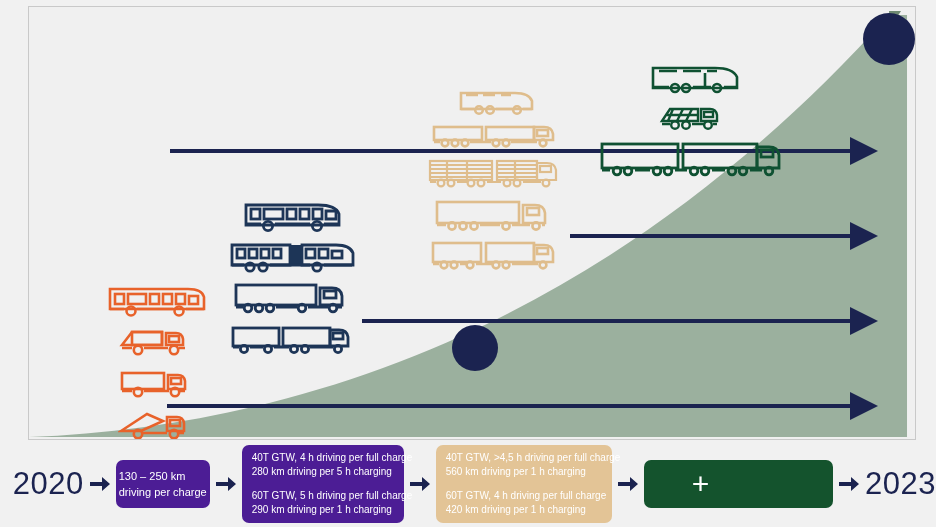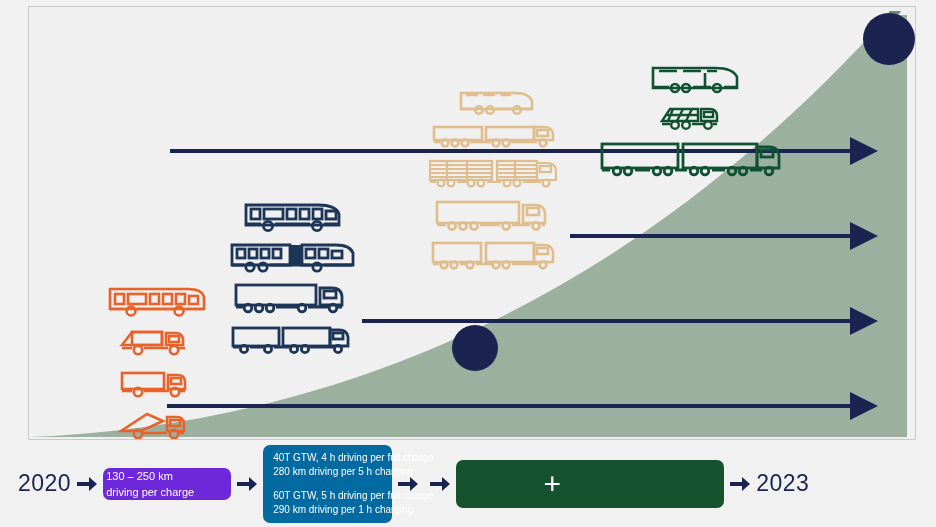--- a/index.html
+++ b/index.html
@@ -18,38 +18,38 @@
   #growth-curve-svg{position:absolute;left:0;top:0;width:100%;height:100%;}
   .icon-group{position:absolute;display:flex;flex-direction:column;align-items:center;}
   .veh{display:block;}
   .marker-dot{position:absolute;border-radius:50%;background:#1b2350;}
   
   #timeline{
     position:absolute;left:0;top:440px;width:936px;height:87px;
     display:flex;align-items:center;
   }
   .year-label{
-    color:#1b2350;font-size:23px;letter-spacing:.5px;
+    color:#1b2350;font-size:31px;letter-spacing:.5px;
     white-space:nowrap;
   }
   .flow-arrow{flex:0 0 auto;margin:0 6px;}
   .stage-box{
     border-radius:7px;box-sizing:border-box;
     display:flex;flex-direction:column;justify-content:center;
   }
   .stage-line{font-size:10px;line-height:13.5px;white-space:nowrap;}
   .stage-gap{height:11px;}
   #stage-range{
-    background:#6d28d9;color:#ffffff;
-    width:128px;height:32px;padding:0 3px;
+    background:#4c1d95;color:#ffffff;
+    width:128px;height:48px;padding:0 3px;
   }
   #stage-range .stage-line{font-size:11px;line-height:16px;}
   #stage-2020s{
-    background:#0369a1;color:#ffffff;
-    width:129px;height:78px;padding:0 10px;
+    background:#4c1d95;color:#ffffff;
+    width:162px;height:78px;padding:0 10px;
   }
   #stage-mid{
     background:#e3c496;color:#ffffff;
     width:176px;height:78px;padding:0 10px;
   }
   #stage-future{
     background:#14532d;color:#ffffff;
     width:268px;height:48px;
     align-items:center;justify-content:center;flex-direction:row;
   }
@@ -337,20 +337,27 @@
     <div class="stage-line">280 km driving per 5 h charging</div>
     <div class="stage-gap"></div>
     <div class="stage-line">60T GTW, 5 h driving per full charge</div>
     <div class="stage-line">290 km driving per 1 h charging</div>
   </div>
 
   <svg class="flow-arrow" width="20" height="14" viewBox="0 0 20 14">
     <path d="M0,5 h12 v-5 l8,7 l-8,7 v-5 h-12 z" fill="#1b2350"></path>
   </svg>
 
+  <div class="stage-box" id="stage-mid">
+    <div class="stage-line">40T GTW, &gt;4,5 h driving per full charge</div>
+    <div class="stage-line">560 km driving per 1 h charging</div>
+    <div class="stage-gap"></div>
+    <div class="stage-line">60T GTW, 4 h driving per full charge</div>
+    <div class="stage-line">420 km driving per 1 h charging</div>
+  </div>
 
   <svg class="flow-arrow" width="20" height="14" viewBox="0 0 20 14">
     <path d="M0,5 h12 v-5 l8,7 l-8,7 v-5 h-12 z" fill="#1b2350"></path>
   </svg>
 
   <div class="stage-box" id="stage-future">
     <div id="plus-glyph">+</div>
   </div>
 
   <svg class="flow-arrow" width="20" height="14" viewBox="0 0 20 14">

